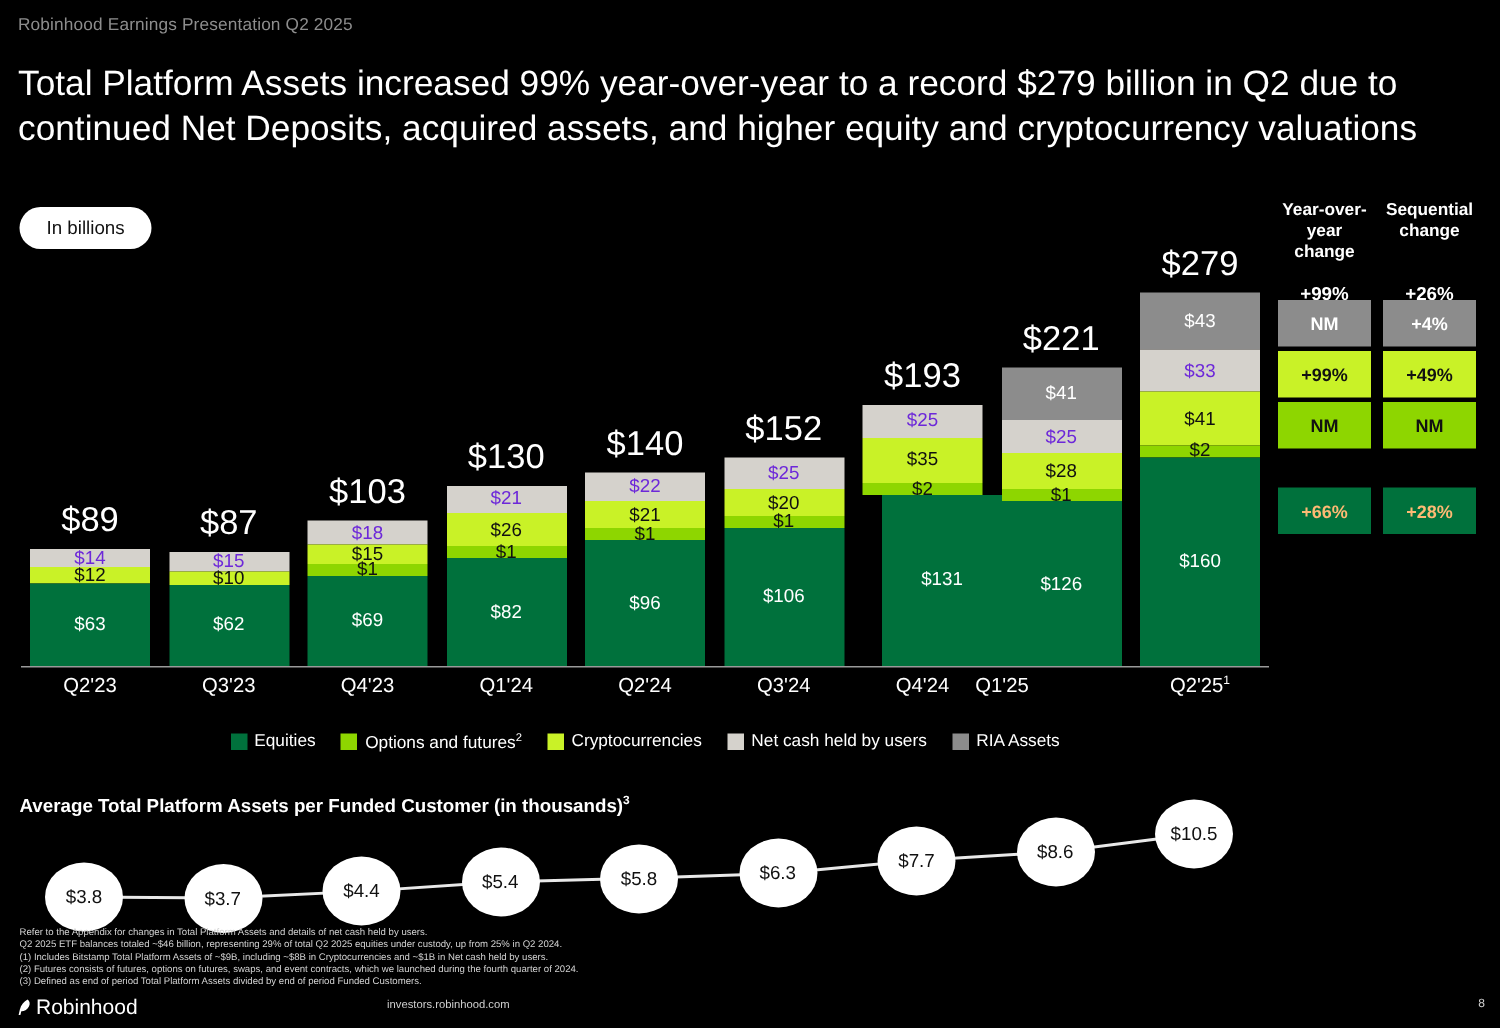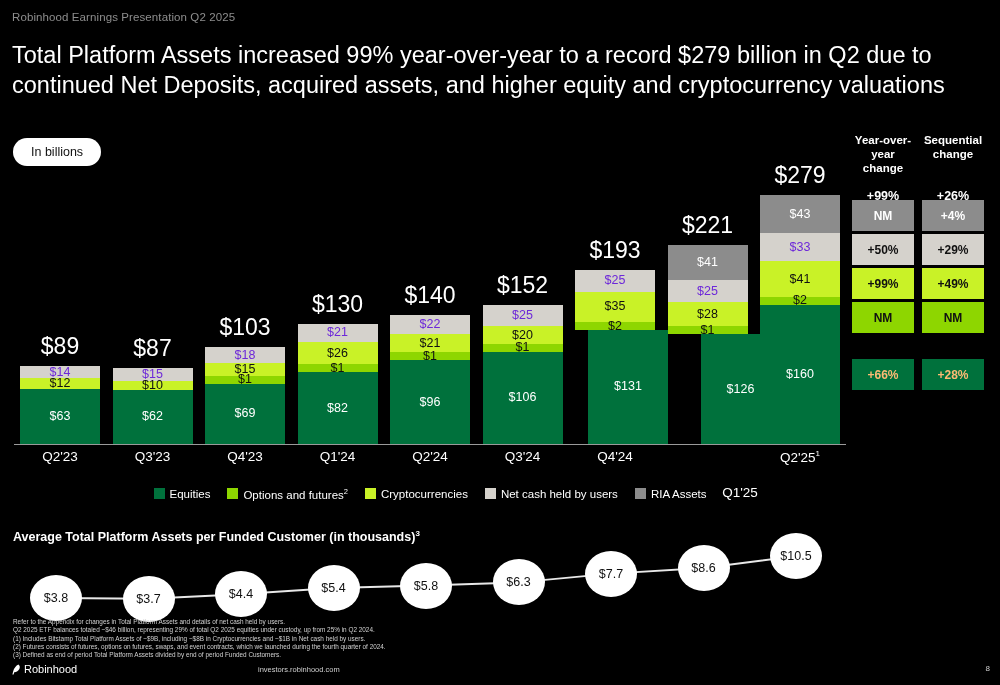--- a/index.html
+++ b/index.html
@@ -120,21 +120,21 @@
   .footnotes {
     position: absolute; left: 13px; top: 618px; width: 600px;
     color: #d2d2d2; font-size: 6.4px; line-height: 8.3px;
   }
   .footnotes div { white-space: nowrap; }
 
   
   .footer { position: absolute; left: 0; bottom: 6px; width: 1000px; height: 16px; }
   .brand {
     position: absolute; left: 12px; top: 0; display: flex; align-items: center; gap: 3px;
-    color: #ffffff; font-size: 11px;
+    color: #ffffff; font-size: 14px;
   }
   .feather { display: block; }
   .investors-url {
     position: absolute; left: 258px; top: 2px; color: #cfcfcf; font-size: 7.5px;
   }
   .page-no {
     position: absolute; right: 10px; top: 1px; color: #cfcfcf; font-size: 8px;
   }
 </style>
 </head>
@@ -255,21 +255,21 @@
           </div>
           <div class="seg seg-netcash" style="height: 21.6846px;">
             <span>$25</span>
           </div>
           <div class="seg seg-crypto" style="height: 24.2867px;">
             <span>$28</span>
           </div>
           <div class="seg seg-options" style="height: 8px;">
             <span>$1</span>
           </div>
-          <div class="seg seg-equities" style="height: 109.29px; margin-left: 33px;">
+          <div class="seg seg-equities" style="height: 109.29px;">
             <span>$126</span>
           </div>
           <div class="bar-total" style="bottom: 204.824px;">$221</div>
         </div>
         <div class="bar-group" style="left: 760px; width: 80px;">
           <div class="seg seg-ria" style="height: 37.2975px;">
             <span>$43</span>
           </div>
           <div class="seg seg-netcash" style="height: 28.6237px;">
             <span>$33</span>
@@ -289,21 +289,21 @@
   </div>
 
   <div class="xlabels">
       <div class="xlabel" style="left: 14px; width: 92px;"><span>Q2'23</span></div>
       <div class="xlabel" style="left: 106.5px; width: 92px;"><span>Q3'23</span></div>
       <div class="xlabel" style="left: 199px; width: 92px;"><span>Q4'23</span></div>
       <div class="xlabel" style="left: 291.5px; width: 92px;"><span>Q1'24</span></div>
       <div class="xlabel" style="left: 384px; width: 92px;"><span>Q2'24</span></div>
       <div class="xlabel" style="left: 476.5px; width: 92px;"><span>Q3'24</span></div>
       <div class="xlabel" style="left: 569px; width: 92px;"><span>Q4'24</span></div>
-      <div class="xlabel" style="left: 694px; width: 92px; margin-top: 36px;"><span>Q1'25</span></div>
+      <div class="xlabel" style="left: 622px; width: 92px;"><span>Q1'25</span></div>
       <div class="xlabel" style="left: 754px; width: 92px;"><span>Q2'25</span><sup>1</sup></div>
     </div>
 
   <div class="legend">
       <div class="legend-item">
         <span class="legend-swatch" style="background: rgb(0, 113, 60);"></span>
         <span class="legend-label">Equities</span>
       </div>
       <div class="legend-item">
         <span class="legend-swatch" style="background: rgb(142, 214, 0);"></span>
@@ -335,24 +335,20 @@
       </div>
     </div>
     <div class="change-total">
       <div>+99%</div>
       <div>+26%</div>
     </div>
     <div class="change-grid" id="change-grid">
         <div class="change-row">
           <div class="change-cell c-ria">NM</div>
           <div class="change-cell c-ria">+4%</div>
-        </div>
-        <div class="change-row">
-          <div class="change-cell c-netcash">+50%</div>
-          <div class="change-cell c-netcash">+29%</div>
         </div>
         <div class="change-row">
           <div class="change-cell c-crypto">+99%</div>
           <div class="change-cell c-crypto">+49%</div>
         </div>
         <div class="change-row">
           <div class="change-cell c-options">NM</div>
           <div class="change-cell c-options">NM</div>
         </div>
         <div class="spacer-row"></div>

